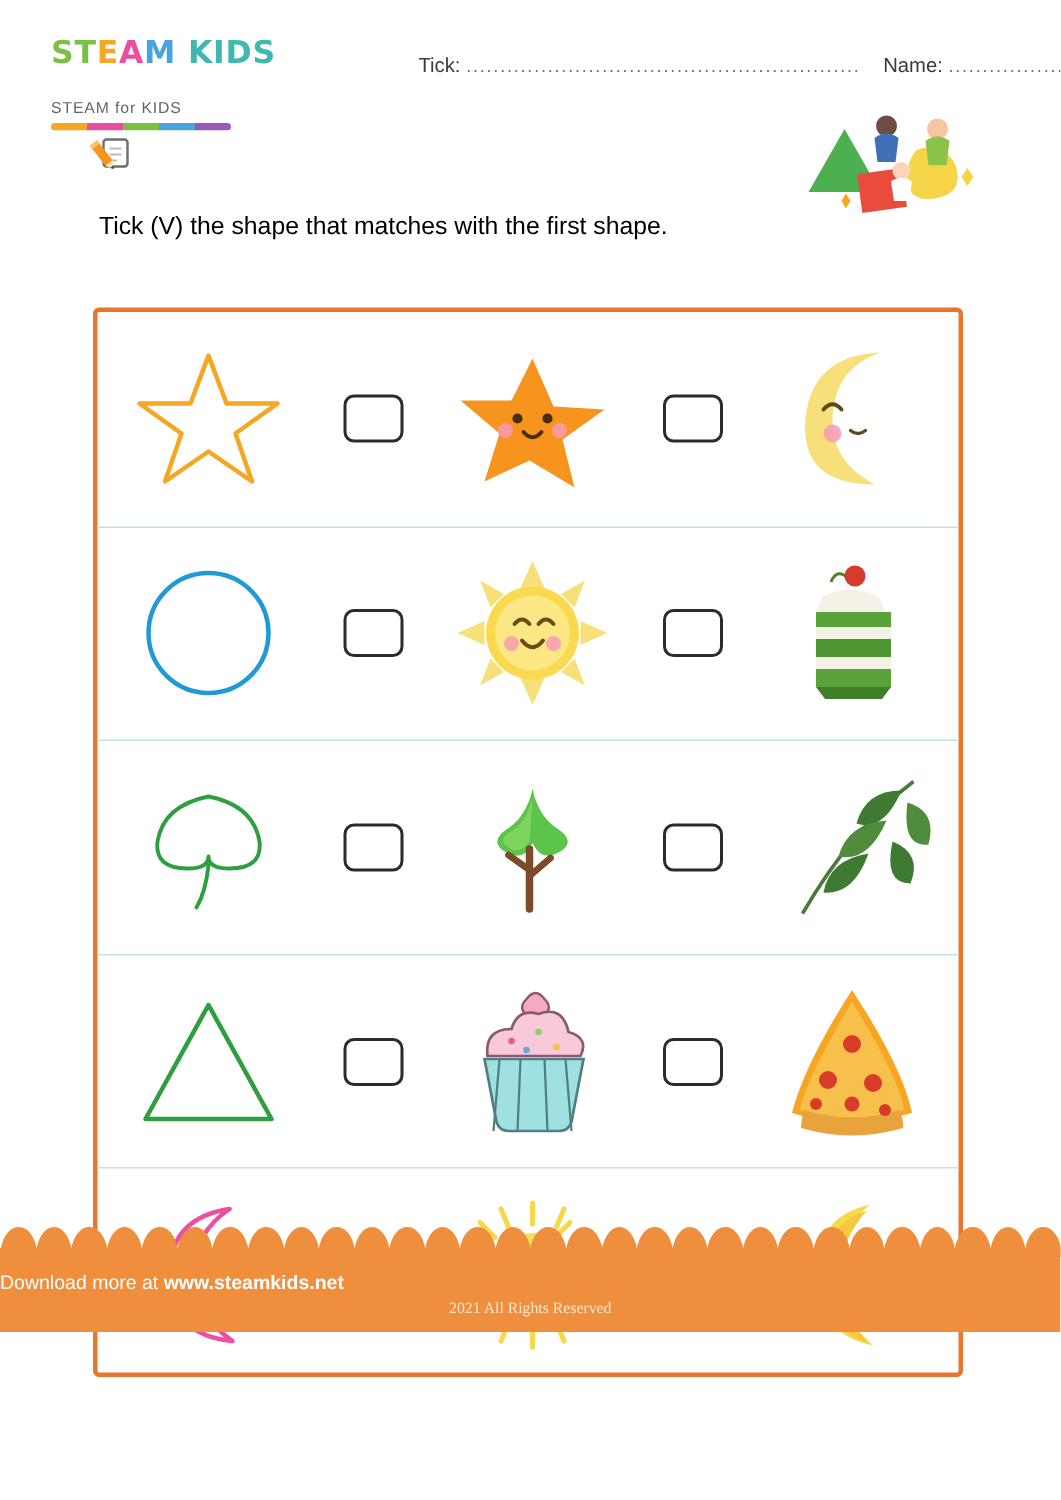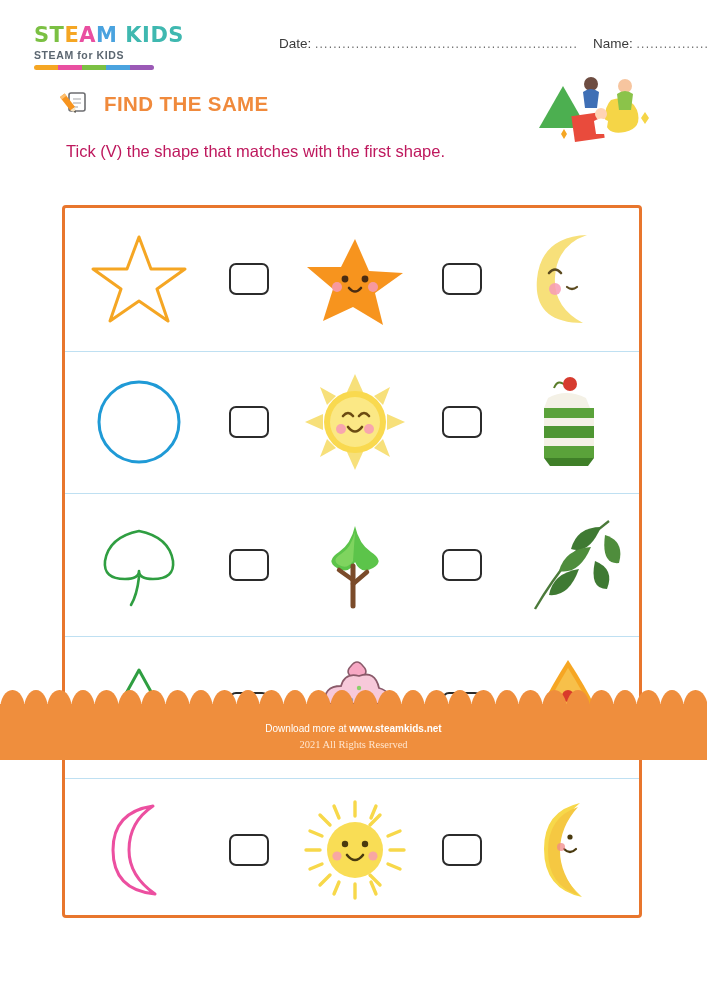--- a/index.html
+++ b/index.html
@@ -10,21 +10,21 @@
     width: 707px;
     height: 1000px;
     background: #ffffff;
     font-family: "Liberation Sans", sans-serif;
     position: relative;
     overflow: hidden;
   }
   .page {
     position: relative;
     width: 707px;
-    height: 760px;
+    height: 888px;
     box-sizing: border-box;
   }
 
   
   .header {
     position: absolute;
     top: 24px;
     left: 34px;
     right: 34px;
     height: 48px;
@@ -38,24 +38,24 @@
   .logo-word {
     font-size: 21px;
     font-weight: bold;
     letter-spacing: 0.5px;
     line-height: 22px;
     font-family: "DejaVu Sans", sans-serif;
   }
   .logo-word span { display: inline-block; }
   .logo-sub {
     font-size: 10.5px;
-    font-weight: bold;
+    font-weight: normal;
     color: #5b6670;
     letter-spacing: 0.6px;
-    margin-top: 3px;
+    margin-top: 20px;
   }
   .logo-bars {
     margin-top: 4px;
     display: flex;
     width: 120px;
     height: 5px;
     border-radius: 3px;
     overflow: hidden;
   }
   .logo-bars i { flex: 1; height: 100%; display: block; }
@@ -88,21 +88,21 @@
     font-size: 20.5px;
     font-weight: bold;
     color: #f08a3c;
     letter-spacing: 0.4px;
   }
   .subtitle {
     position: absolute;
     top: 142px;
     left: 66px;
     font-size: 16.5px;
-    color: #be185d;
+    color: #000000;
   }
 
   .kids-art {
     position: absolute;
     right: 38px;
     top: 70px;
     width: 140px;
     height: 75px;
   }
 
@@ -182,23 +182,22 @@
     width: 23.5px;
     height: 20px;
     background: #ef8e3d;
     border-radius: 50% 50% 0 0 / 100% 100% 0 0;
     margin-right: -1px;
   }
   .footer-text {
     position: absolute;
     bottom: 26px;
     width: 707px;
-    text-align: center;
     color: #ffffff;
-    font-size: 10px;
+    font-size: 13px;
   }
   .footer-text b { font-weight: bold; }
   .footer-copy {
     position: absolute;
     bottom: 10px;
     width: 707px;
     text-align: center;
     color: #ffe6cf;
     font-size: 10.5px;
     font-family: Liberation Serif, serif;
@@ -218,21 +217,21 @@
       <div class="logo-bars">
         <i style="background:#f5a623"></i>
         <i style="background:#e94fa1"></i>
         <i style="background:#7bc043"></i>
         <i style="background:#4aa3df"></i>
         <i style="background:#9b59b6"></i>
       </div>
     </div>
 
     <div class="name-date">
-      <span>Date:</span>
+      <span>Tick:</span>
       <span class="dotline">..........................................................</span>
       &nbsp;&nbsp;
       <span>Name:</span>
       <span class="dotline">........................</span>
     </div>
   </div>
 
   <div class="title-row">
     <span>
       <svg width="32" height="32" viewBox="0 0 32 32">
@@ -241,21 +240,20 @@
         <line x1="13" y1="17" x2="21" y2="17" stroke="#bcbec0" stroke-width="1.4"></line>
         <line x1="13" y1="21" x2="18" y2="21" stroke="#bcbec0" stroke-width="1.4"></line>
         <g transform="rotate(-38 10 16)">
           <rect x="5" y="6" width="6" height="17" fill="#f7941e"></rect>
           <rect x="5" y="6" width="6" height="3" fill="#fdbf6f"></rect>
           <polygon points="5,23 11,23 8,28" fill="#f4e3c3"></polygon>
           <polygon points="6.6,26 9.4,26 8,28" fill="#3b3b3b"></polygon>
         </g>
       </svg>
     </span>
-    <span class="title-text">FIND THE SAME</span>
   </div>
 
   <div class="subtitle">Tick (V) the shape that matches with the first shape.</div>
 
   <div class="kids-art">
     <svg width="140" height="75" viewBox="0 0 140 75">
       <polygon points="10,58 34,16 58,58" fill="#4caf50"></polygon>
       <rect x="44" y="44" width="30" height="26" fill="#e94b3c" transform="rotate(-8 59 57)"></rect>
       <path d="M82 30 q18 -6 26 10 q6 18 -12 22 q-20 4 -20 -14 q0 -12 6 -18z" fill="#f5d547"></path>
       <circle cx="62" cy="14" r="7" fill="#6d4c41"></circle>

